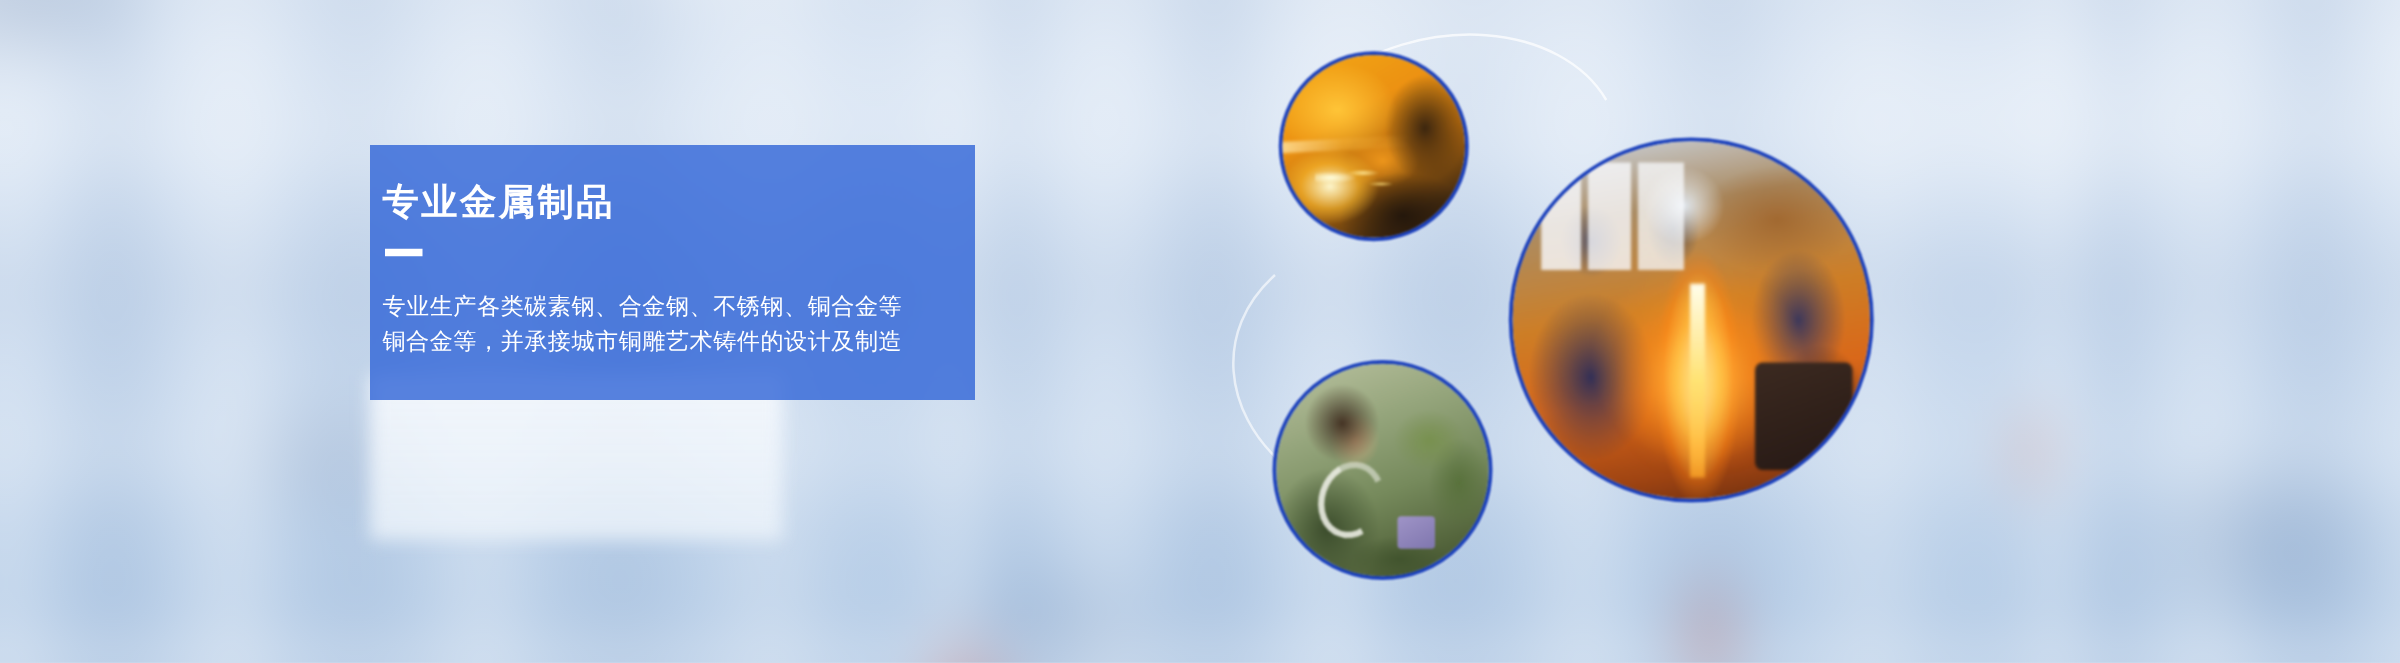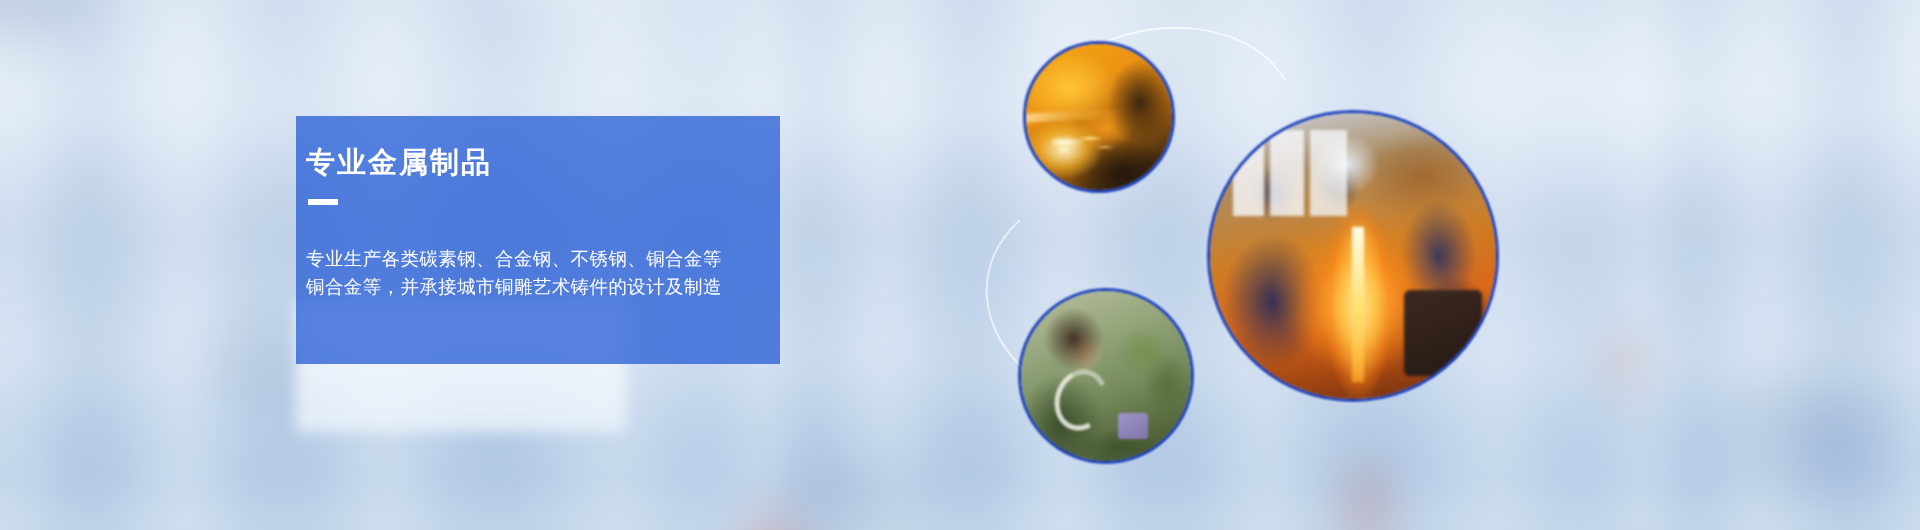--- a/index.html
+++ b/index.html
@@ -78,40 +78,40 @@
   
   .bg-lightslab{
     position:absolute; left:296px; top:300px; width:330px; height:132px;
     background:linear-gradient(180deg,rgba(246,249,253,.88),rgba(236,243,250,.80));
     filter:blur(7px);
   }
 
   
   .panel{
     position:absolute;
-    left:296px; top:116px; width:484px; height:248px;
+    left:296px; top:116px; width:484px; height:204px;
     background:rgba(47,100,215,.80);
     backdrop-filter:blur(1px);
   }
   .panel-inner{ position:absolute; left:0; top:0; width:484px; padding:30px 0 0 10px; }
 
   .panel-title{
     color:#ffffff;
     font-size:29px;
     font-weight:bold;
     letter-spacing:2px;
     line-height:1.15;
     white-space:nowrap;
   }
   .panel-rule{
     width:30px; height:6px; background:#ffffff;
     margin:20px 0 0 2px;
   }
   .panel-desc{
-    margin-top:40px;
+    margin-top:26px;
     color:#ffffff;
     font-size:18.5px;
     line-height:1.52;
     letter-spacing:.4px;
     white-space:nowrap;
   }
   .panel-desc .l{ display:block; }
 
   
   .circle{

